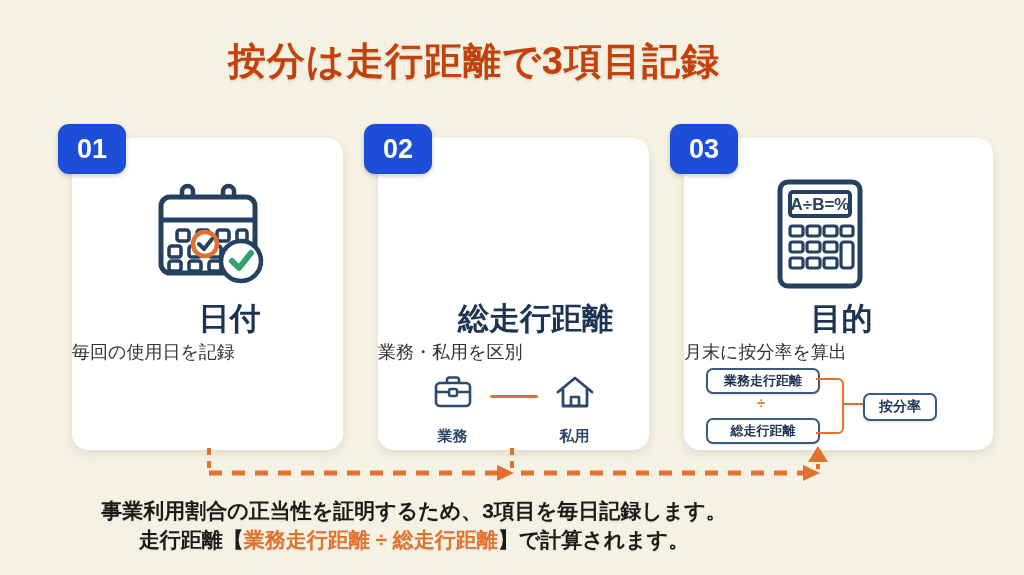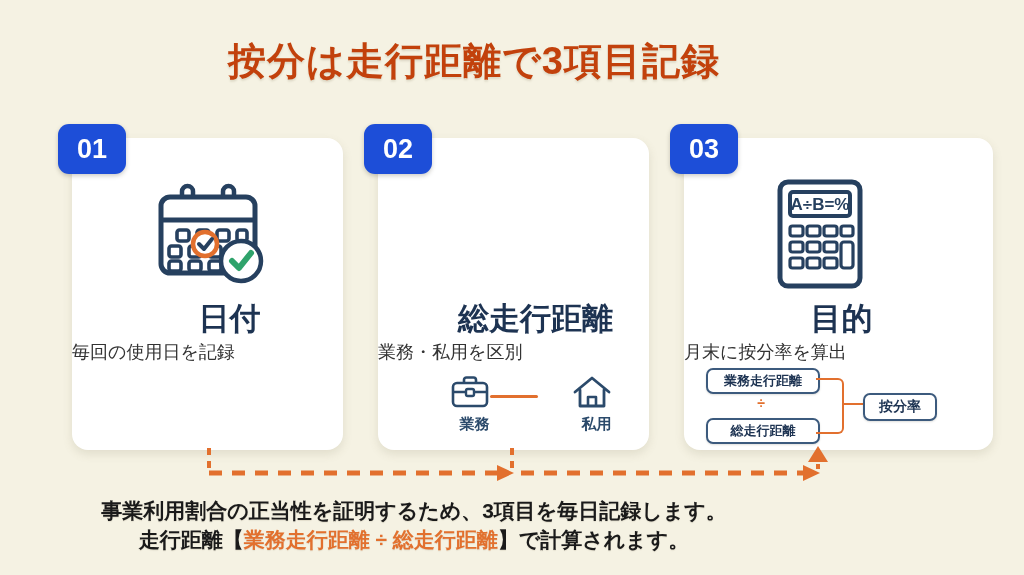--- a/index.html
+++ b/index.html
@@ -106,21 +106,22 @@
     width: 271px;
     display: flex;
     align-items: flex-start;
     justify-content: center;
     gap: 0;
   }
   .mini-item {
     width: 74px;
     display: flex;
     flex-direction: column;
-    align-items: flex-end;
+    align-items: center;
+    gap: 12px;
   }
   .mini-label {
     margin-top: 2px;
     font-size: 15px;
     font-weight: bold;
     color: #2b4a6b;
   }
   .mini-connector {
     width: 48px;
     height: 3px;

